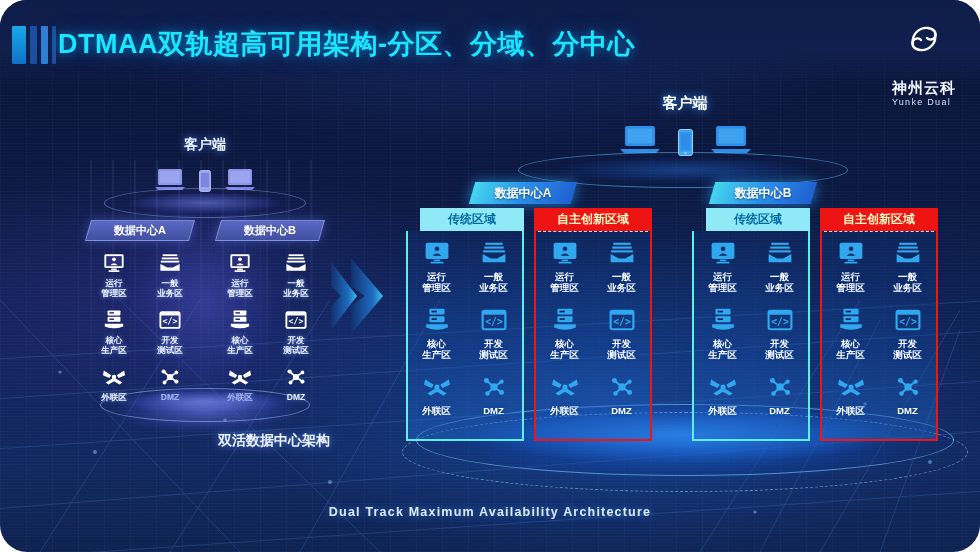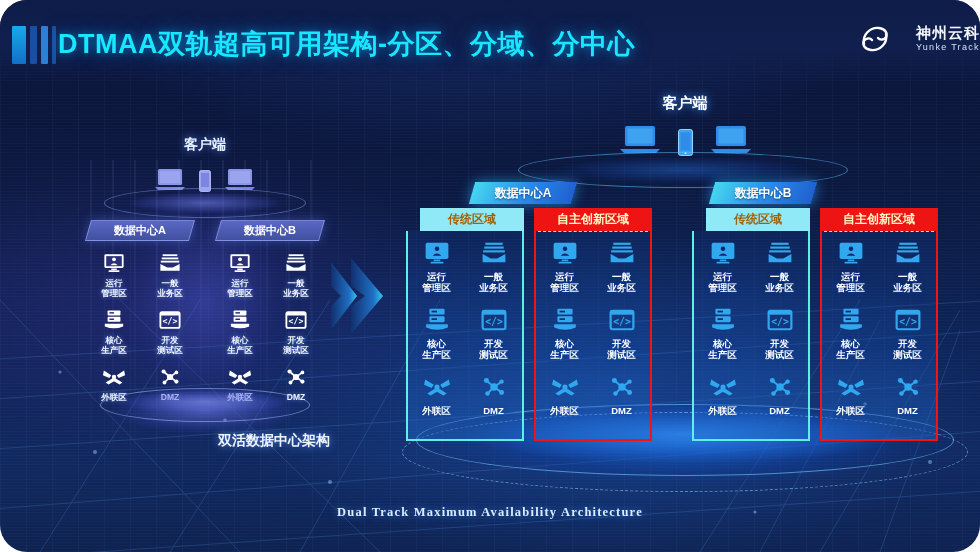--- a/index.html
+++ b/index.html
@@ -49,21 +49,21 @@
   .acc.d { width: 4px;  height: 38px; background: #1b4f9e; }
 
   .title {
     position: absolute; left: 58px; top: 26px;
     font-size: 27px; font-weight: bold; letter-spacing: .5px;
     color: #18e7ff;
     text-shadow: 0 0 10px rgba(0,190,255,.55), 0 0 22px rgba(0,140,255,.35);
     white-space: nowrap;
   }
 
-  .brand { position: absolute; right: 0; top: 22px; display: flex; align-items: center; gap: 24px; }
+  .brand { position: absolute; right: 24px; top: 22px; display: flex; align-items: center; gap: 24px; flex-direction: column; }
   .brand-text { line-height: 1.05; }
   .brand-cn { font-size: 15px; font-weight: bold; color: #f2f7ff; letter-spacing: 1px; }
   .brand-en { font-size: 9px; color: #cfe0f6; letter-spacing: 1.3px; margin-top: 2px; }
 
   
   .ellipse { position: absolute; border-radius: 50%; }
 
   
   .left-wrap { position: absolute; left: 80px; top: 92px; width: 250px; height: 370px; }
   .left-halo {
@@ -182,21 +182,21 @@
   }
   .col.c0 { left: 6px; }
   .col.c1 { left: 134px; }
   .col.c2 { left: 292px; }
   .col.c3 { left: 420px; }
 
   .col-head {
     height: 23px; line-height: 23px; text-align: center;
     font-size: 12px; font-weight: bold; white-space: nowrap;
   }
-  .col.trad .col-head { background: #8fe9f7; color: #a16207; margin-left: 14px; }
+  .col.trad .col-head { background: #8fe9f7; color: #0369a1; margin-left: 14px; }
   .col.inno .col-head { background: #ee1414; color: #fef9c3; }
 
   .col-body {
     flex: 1; position: relative;
     display: flex; flex-wrap: wrap; align-content: flex-start;
     padding-top: 7px;
     background: linear-gradient(180deg, rgba(16,52,125,0.30) 0%, rgba(22,78,170,0.34) 58%, rgba(34,110,210,0.40) 100%);
   }
   .col.trad .col-body { border: 2px solid #5ef0e4; border-top: none; }
   .col.inno .col-body { border: 2px solid #f01414; border-top: none;
@@ -215,21 +215,21 @@
   }
 
   
   .foot-cn {
     position: absolute; left: 0; width: 980px; top: 470px; text-align: center;
     font-size: 26px; font-weight: bold; color: #ffffff; letter-spacing: 2px;
     text-shadow: 0 0 14px rgba(70,160,255,.9), 0 0 30px rgba(30,110,235,.6);
   }
   .foot-en {
     position: absolute; left: 0; width: 980px; top: 505px; text-align: center;
-    font-family: Liberation Serif, serif;
+    font-family: Liberation Sans, sans-serif;
     font-size: 12.5px; font-weight: bold; color: #dcebff; letter-spacing: 1.2px;
     text-shadow: 0 0 8px rgba(70,150,255,.7);
   }
 </style>
 </head>
 <body>
 
 <div id="stage">
 
   <div class="bg-layer bg-glowtop"></div>
@@ -275,21 +275,21 @@
 
     <div class="brand">
       <svg width="34" height="34" viewBox="0 0 34 34">
         <g fill="none" stroke="#ffffff" stroke-width="2.4" stroke-linecap="round">
           <path d="M6 22 C4 13 12 5 21 6 C27 6.7 30 11 28 15 C26.5 18 22 18.5 20 16"></path>
           <path d="M28 12 C30 21 22 29 13 28 C7 27.3 4 23 6 19 C7.5 16 12 15.5 14 18"></path>
         </g>
       </svg>
       <div class="brand-text">
         <div class="brand-cn">神州云科</div>
-        <div class="brand-en">Yunke Track</div>
+        <div class="brand-en">Yunke Dual</div>
       </div>
     </div>
   </div>
 
   <div class="left-wrap">
     <div class="left-halo"></div>
     <div class="left-beams"></div>
 
     <div class="client-label-l">客户端</div>
 

